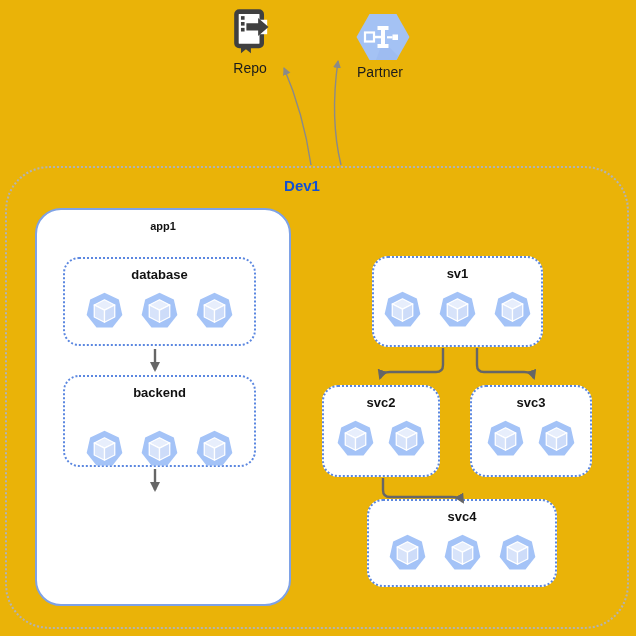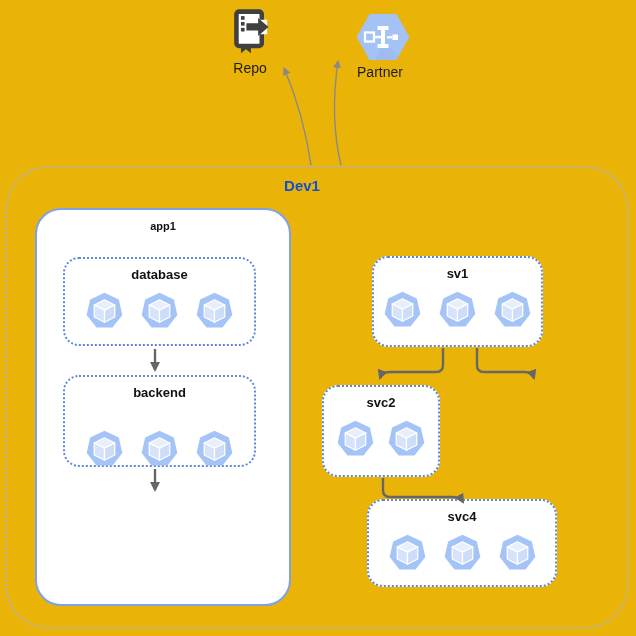--- a/index.html
+++ b/index.html
@@ -139,20 +139,31 @@
     <div class="pod-row tight">
         <svg class="pod" viewBox="0 0 40 38">
           <use href="#pod-shape"></use>
         </svg>
         <svg class="pod" viewBox="0 0 40 38">
           <use href="#pod-shape"></use>
         </svg>
       </div>
   </div>
 
+  <div class="svc-box" style="left:470px;top:385px;width:122px;height:92px;">
+    <div class="svc-title">svc3</div>
+    <div class="pod-row tight">
+        <svg class="pod" viewBox="0 0 40 38">
+          <use href="#pod-shape"></use>
+        </svg>
+        <svg class="pod" viewBox="0 0 40 38">
+          <use href="#pod-shape"></use>
+        </svg>
+      </div>
+  </div>
 
   <div class="svc-box" style="left:367px;top:499px;width:190px;height:88px;">
     <div class="svc-title">svc4</div>
     <div class="pod-row">
         <svg class="pod" viewBox="0 0 40 38">
           <use href="#pod-shape"></use>
         </svg>
         <svg class="pod" viewBox="0 0 40 38">
           <use href="#pod-shape"></use>
         </svg>

